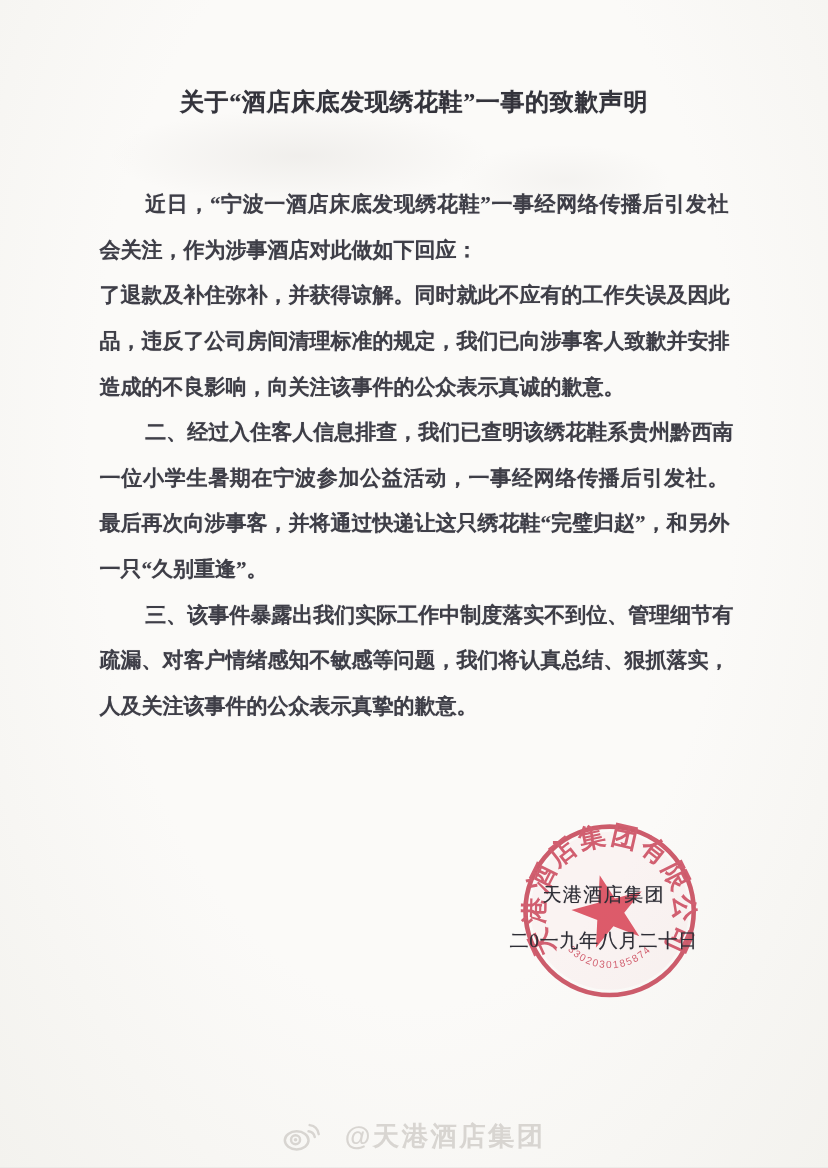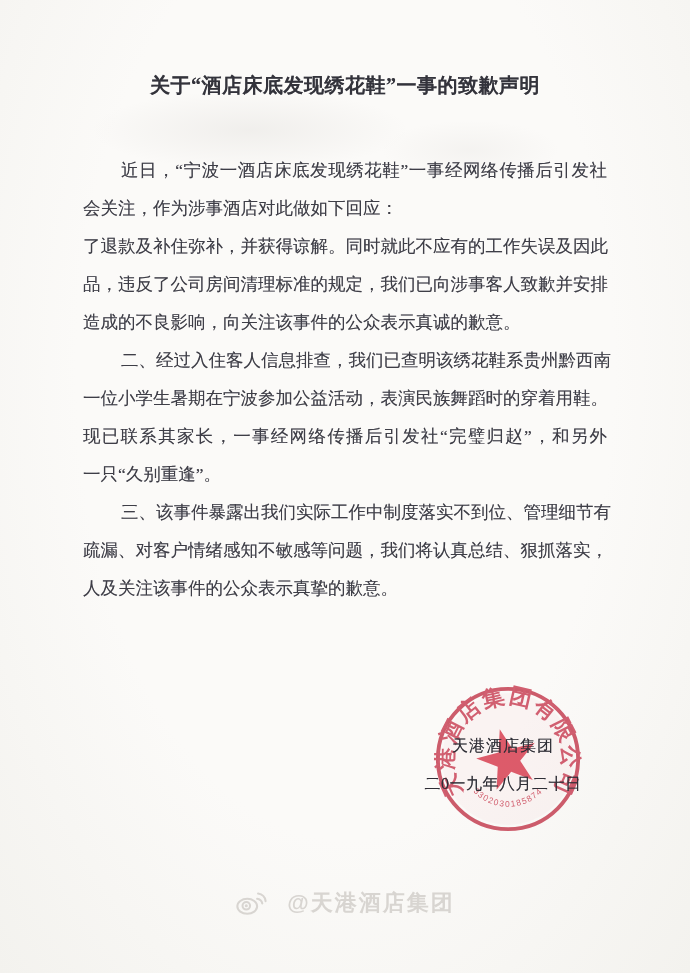--- a/index.html
+++ b/index.html
@@ -19,39 +19,39 @@
     position:absolute; top:72px; left:0; width:100%;
     text-align:center; font-size:20px; font-weight:bold;
     letter-spacing:0.5px; color:#33333b;
     text-shadow:0 0 0.6px rgba(50,50,60,0.5);
   }
 
   .body-text { position:absolute; top:151px; left:83px; width:524px;
     font-size:17.5px; color:#3e3e47;
     text-shadow:0 0 0.6px rgba(60,60,70,0.45);
   }
-  .line { height:38px; line-height:38px; white-space:nowrap; text-align:justify; overflow:visible; }
+  .line { height:38px; line-height:38px; white-space:nowrap; text-align:justify; overflow:visible;font-weight:bold; }
   .line.fill { text-align-last:justify; }
   .line.indent { text-indent:38px; }
 
   .seal-wrap { position:absolute; left:423px; top:674px; width:170px; height:170px; z-index:2; opacity:0.92; }
 
   .signature {
     position:absolute; top:736px; left:418px; width:170px; z-index:3;
     text-align:center; font-size:16px; letter-spacing:1px; color:#2e2e36;
     text-shadow:0 0 0.6px rgba(46,46,54,0.5);
   }
   .date-line {
     position:absolute; top:774px; left:410px; width:186px; z-index:3;
     text-align:center; font-size:16px; letter-spacing:0.5px; color:#2e2e36;
     text-shadow:0 0 0.6px rgba(46,46,54,0.5);
   }
 
   .watermark {
-    position:absolute; top:888px; left:0; width:100%;
+    position:absolute; top:932px; left:0; width:100%;
     display:flex; justify-content:center; align-items:center; gap:20px;
     font-family:"Liberation Sans", sans-serif;
     font-size:22px; font-weight:bold; letter-spacing:2px; color:#d8d5d1;
   }
 </style>
 </head>
 <body>
 
 <div class="page">
 
@@ -63,22 +63,22 @@
   <div class="body-text">
 
     <div class="line fill indent">近日，“宁波一酒店床底发现绣花鞋”一事经网络传播后引发社</div>
     <div class="line">会关注，作为涉事酒店对此做如下回应：</div>
 
     <div class="line fill">了退款及补住弥补，并获得谅解。同时就此不应有的工作失误及因此</div>
     <div class="line fill">品，违反了公司房间清理标准的规定，我们已向涉事客人致歉并安排</div>
     <div class="line">造成的不良影响，向关注该事件的公众表示真诚的歉意。</div>
 
     <div class="line fill indent">二、经过入住客人信息排查，我们已查明该绣花鞋系贵州黔西南</div>
-    <div class="line fill">一位小学生暑期在宁波参加公益活动，表演民族舞蹈时的穿着用鞋。</div>
-    <div class="line fill">现已联系其家长，一事经网络传播后引发社“完璧归赵”，和另外</div>
+    <div class="line fill">一位小学生暑期在宁波参加公益活动，一事经网络传播后引发社。</div>
+    <div class="line fill">最后再次向涉事客，并将通过快递让这只绣花鞋“完璧归赵”，和另外</div>
     <div class="line">一只“久别重逢”。</div>
 
     <div class="line fill indent">三、该事件暴露出我们实际工作中制度落实不到位、管理细节有</div>
     <div class="line fill">疏漏、对客户情绪感知不敏感等问题，我们将认真总结、狠抓落实，</div>
     <div class="line">人及关注该事件的公众表示真挚的歉意。</div>
   </div>
 
   <svg class="seal-wrap" viewBox="0 0 160 160" aria-hidden="true">
     <circle cx="80" cy="80" r="62" fill="rgba(226,120,135,0.05)" stroke="none"></circle>
     <circle cx="80" cy="80" r="66" fill="none" stroke="#c94f60" stroke-width="3.6"></circle>

